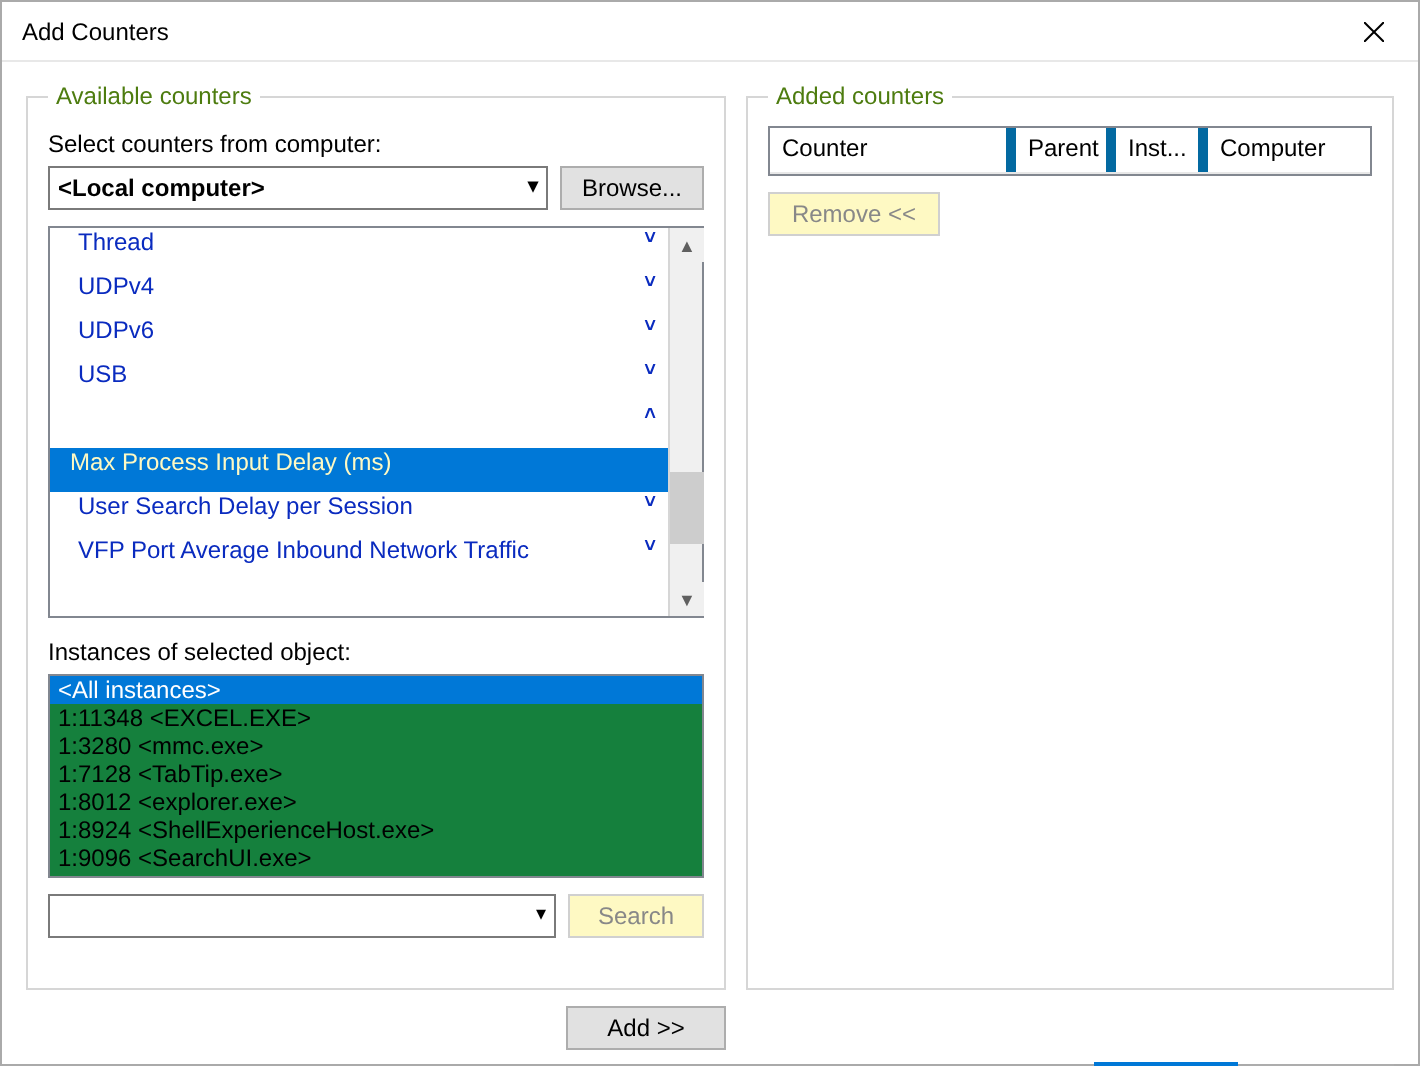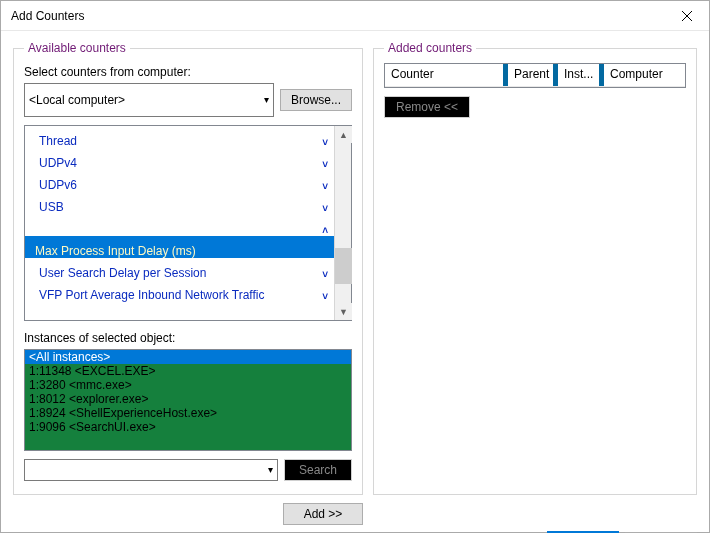--- a/index.html
+++ b/index.html
@@ -6,33 +6,33 @@
   body { margin: 0; background: #fff; }
   .window { width: 710px; height: 533px; border: 1px solid #aaa; background: #fff; display: flex; flex-direction: column; }
   .titlebar { height: 30px; display: flex; align-items: center; padding: 0 0 0 10px; border-bottom: 1px solid #e8e8e8; }
   .titlebar-title { flex: 1; }
   .titlebar-close { width: 45px; height: 30px; display: flex; align-items: center; justify-content: center; cursor: default; }
   .titlebar-close svg { width: 10px; height: 10px; }
   .body { flex: 1; padding: 10px 12px 6px 12px; display: flex; gap: 10px; position: relative; }
   .col-left { flex: 0 0 350px; display: flex; flex-direction: column; }
   .col-right { flex: 1; display: flex; flex-direction: column; }
   fieldset.group { border: 1px solid #d6d6d6; margin: 0; padding: 8px 10px 10px 10px; }
-  fieldset.group > legend { padding: 0 4px; color: #701a75; }
+  fieldset.group > legend { padding: 0 4px; color: #4d7c0f; }
   .group-left { height: 454px; }
   .group-right { height: 454px; display: flex; flex-direction: column; justify-content: space-between; }
   .row { display: flex; align-items: center; gap: 6px; }
   .label { margin: 2px 0 4px 0; display: block; }
-  .combo { flex: 1; height: 34px; border: 1px solid #7a7a7a; background: #fff; display: flex; align-items: center; padding: 0 4px; position: relative; }
+  .combo { flex: 1; height: 22px; border: 1px solid #7a7a7a; background: #fff; display: flex; align-items: center; padding: 0 4px; position: relative; font-weight: bold; }
   .combo .arrow { margin-left: auto; }
   .btn { height: 22px; min-width: 68px; padding: 0 10px; border: 1px solid #adadad; background: #e1e1e1; display: inline-flex; align-items: center; justify-content: center; cursor: default; }
   .btn.default { border: 2px solid #0078d7; background: #e1e1e1; min-width: 72px; height:23px; }
-  .btn.disabled { color: #888; background: #000000; border-color: #d0d0d0; }
+  .btn.disabled { color: #888; background: #fef9c3; border-color: #d0d0d0; }
   .counter-list { margin-top: 8px; border: 1px solid #828790; height: 196px; position: relative; display:flex; }
   .counter-items { flex:1; overflow: hidden; }
-  .c-row { height: 22px; display: flex; align-items: flex-end; color: #0a2bbf; padding: 0 6px 0 10px; position: relative; }
+  .c-row { height: 22px; display: flex; align-items: flex-start; color: #0a2bbf; padding: 0 6px 0 10px; position: relative; }
   .c-row.child { padding-left: 10px; }
   .c-row.selected { background: #0078d7; color: #fef9c3; }
   .c-row .ar { margin-left: auto; font-size: 10px; }
   .vscroll { width: 17px; background: #f0f0f0; border-left: 1px solid #d6d6d6; position: relative; }
   .vscroll .sbtn { width:17px; height:17px; background:#f0f0f0; display:flex; align-items:center; justify-content:center; color:#606060; font-size:9px; position:absolute; left:0; }
   .vscroll .sbtn.up { top:0; }
   .vscroll .sbtn.down { bottom:0; }
   .vscroll .thumb { position:absolute; left:0; width:17px; top:122px; height:36px; background:#cdcdcd; }
   .instances-label { margin-top: 10px; }
   .instances-list { border: 1px solid #828790; height: 102px; background:#15803d; overflow:hidden; }
@@ -119,20 +119,21 @@
             <div class="thumb"></div>
             <div class="sbtn down">▼</div>
           </div>
         </div>
 
         <span class="label instances-label">Instances of selected object:</span>
         <div class="instances-list" id="instances-list">
             <div class="inst-row selected">&lt;All instances&gt;</div>
             <div class="inst-row">1:11348 &lt;EXCEL.EXE&gt;</div>
             <div class="inst-row">1:3280 &lt;mmc.exe&gt;</div>
+            <div class="inst-row">1:7128 &lt;TabTip.exe&gt;</div>
             <div class="inst-row">1:8012 &lt;explorer.exe&gt;</div>
             <div class="inst-row">1:8924 &lt;ShellExperienceHost.exe&gt;</div>
             <div class="inst-row">1:9096 &lt;SearchUI.exe&gt;</div>
           </div>
 
         <div class="search-row">
           <div class="search-combo">
             <span style="flex:1"></span>
             <span class="chev">▾</span>
           </div>

